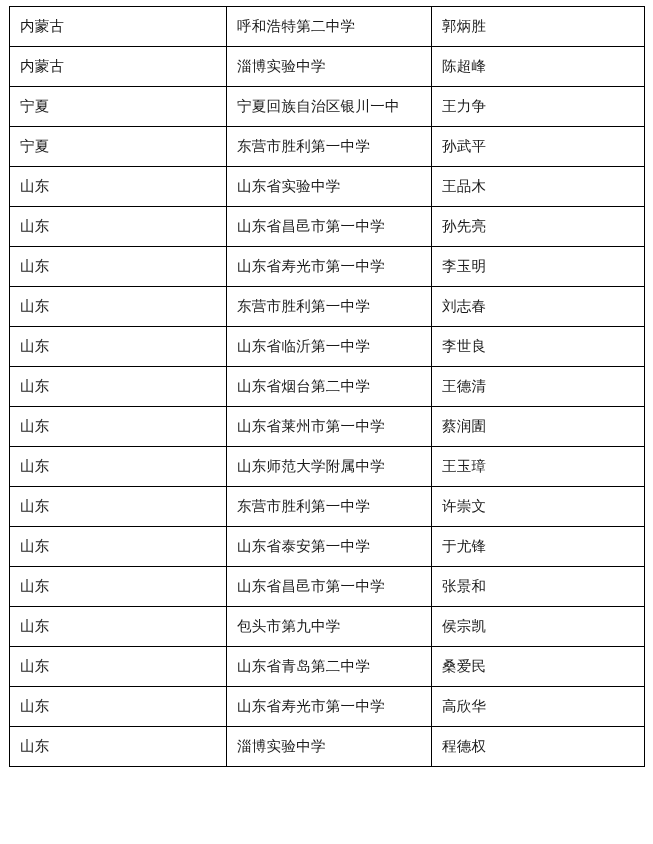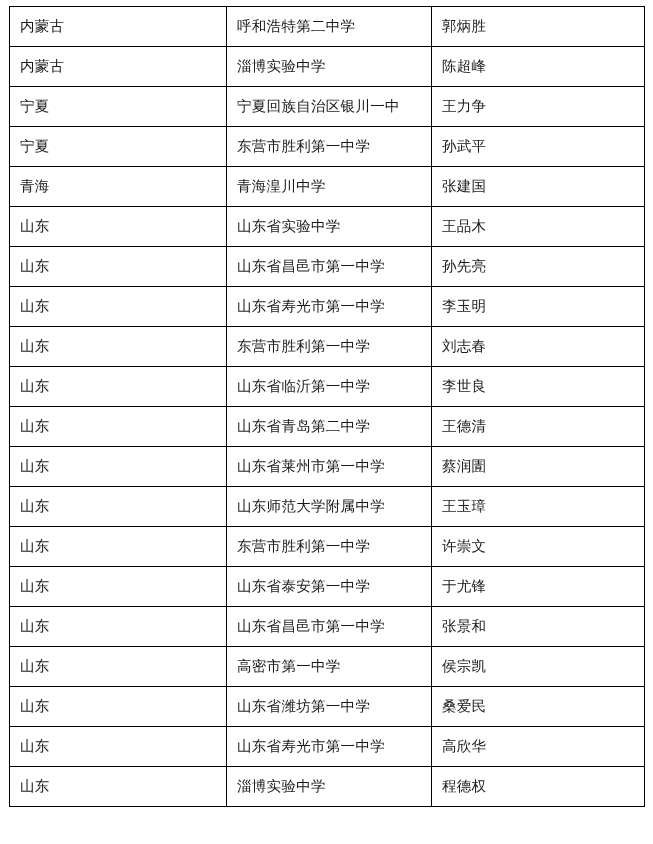--- a/index.html
+++ b/index.html
@@ -68,25 +68,20 @@
         <td class="cell-province">宁夏</td>
         <td class="cell-school">宁夏回族自治区银川一中</td>
         <td class="cell-person">王力争</td>
       </tr>
       <tr>
         <td class="cell-province">宁夏</td>
         <td class="cell-school">东营市胜利第一中学</td>
         <td class="cell-person">孙武平</td>
       </tr>
       <tr>
-        <td class="cell-province">青海</td>
-        <td class="cell-school">青海湟川中学</td>
-        <td class="cell-person">张建国</td>
-      </tr>
-      <tr>
         <td class="cell-province">山东</td>
         <td class="cell-school">山东省实验中学</td>
         <td class="cell-person">王品木</td>
       </tr>
       <tr>
         <td class="cell-province">山东</td>
         <td class="cell-school">山东省昌邑市第一中学</td>
         <td class="cell-person">孙先亮</td>
       </tr>
       <tr>
@@ -99,21 +94,21 @@
         <td class="cell-school">东营市胜利第一中学</td>
         <td class="cell-person">刘志春</td>
       </tr>
       <tr>
         <td class="cell-province">山东</td>
         <td class="cell-school">山东省临沂第一中学</td>
         <td class="cell-person">李世良</td>
       </tr>
       <tr>
         <td class="cell-province">山东</td>
-        <td class="cell-school">山东省青岛第二中学</td>
+        <td class="cell-school">山东省烟台第二中学</td>
         <td class="cell-person">王德清</td>
       </tr>
       <tr>
         <td class="cell-province">山东</td>
         <td class="cell-school">山东省莱州市第一中学</td>
         <td class="cell-person">蔡润圊</td>
       </tr>
       <tr>
         <td class="cell-province">山东</td>
         <td class="cell-school">山东师范大学附属中学</td>
@@ -129,26 +124,26 @@
         <td class="cell-school">山东省泰安第一中学</td>
         <td class="cell-person">于尤锋</td>
       </tr>
       <tr>
         <td class="cell-province">山东</td>
         <td class="cell-school">山东省昌邑市第一中学</td>
         <td class="cell-person">张景和</td>
       </tr>
       <tr>
         <td class="cell-province">山东</td>
-        <td class="cell-school">高密市第一中学</td>
+        <td class="cell-school">包头市第九中学</td>
         <td class="cell-person">侯宗凯</td>
       </tr>
       <tr>
         <td class="cell-province">山东</td>
-        <td class="cell-school">山东省潍坊第一中学</td>
+        <td class="cell-school">山东省青岛第二中学</td>
         <td class="cell-person">桑爱民</td>
       </tr>
       <tr>
         <td class="cell-province">山东</td>
         <td class="cell-school">山东省寿光市第一中学</td>
         <td class="cell-person">高欣华</td>
       </tr>
       <tr>
         <td class="cell-province">山东</td>
         <td class="cell-school">淄博实验中学</td>

